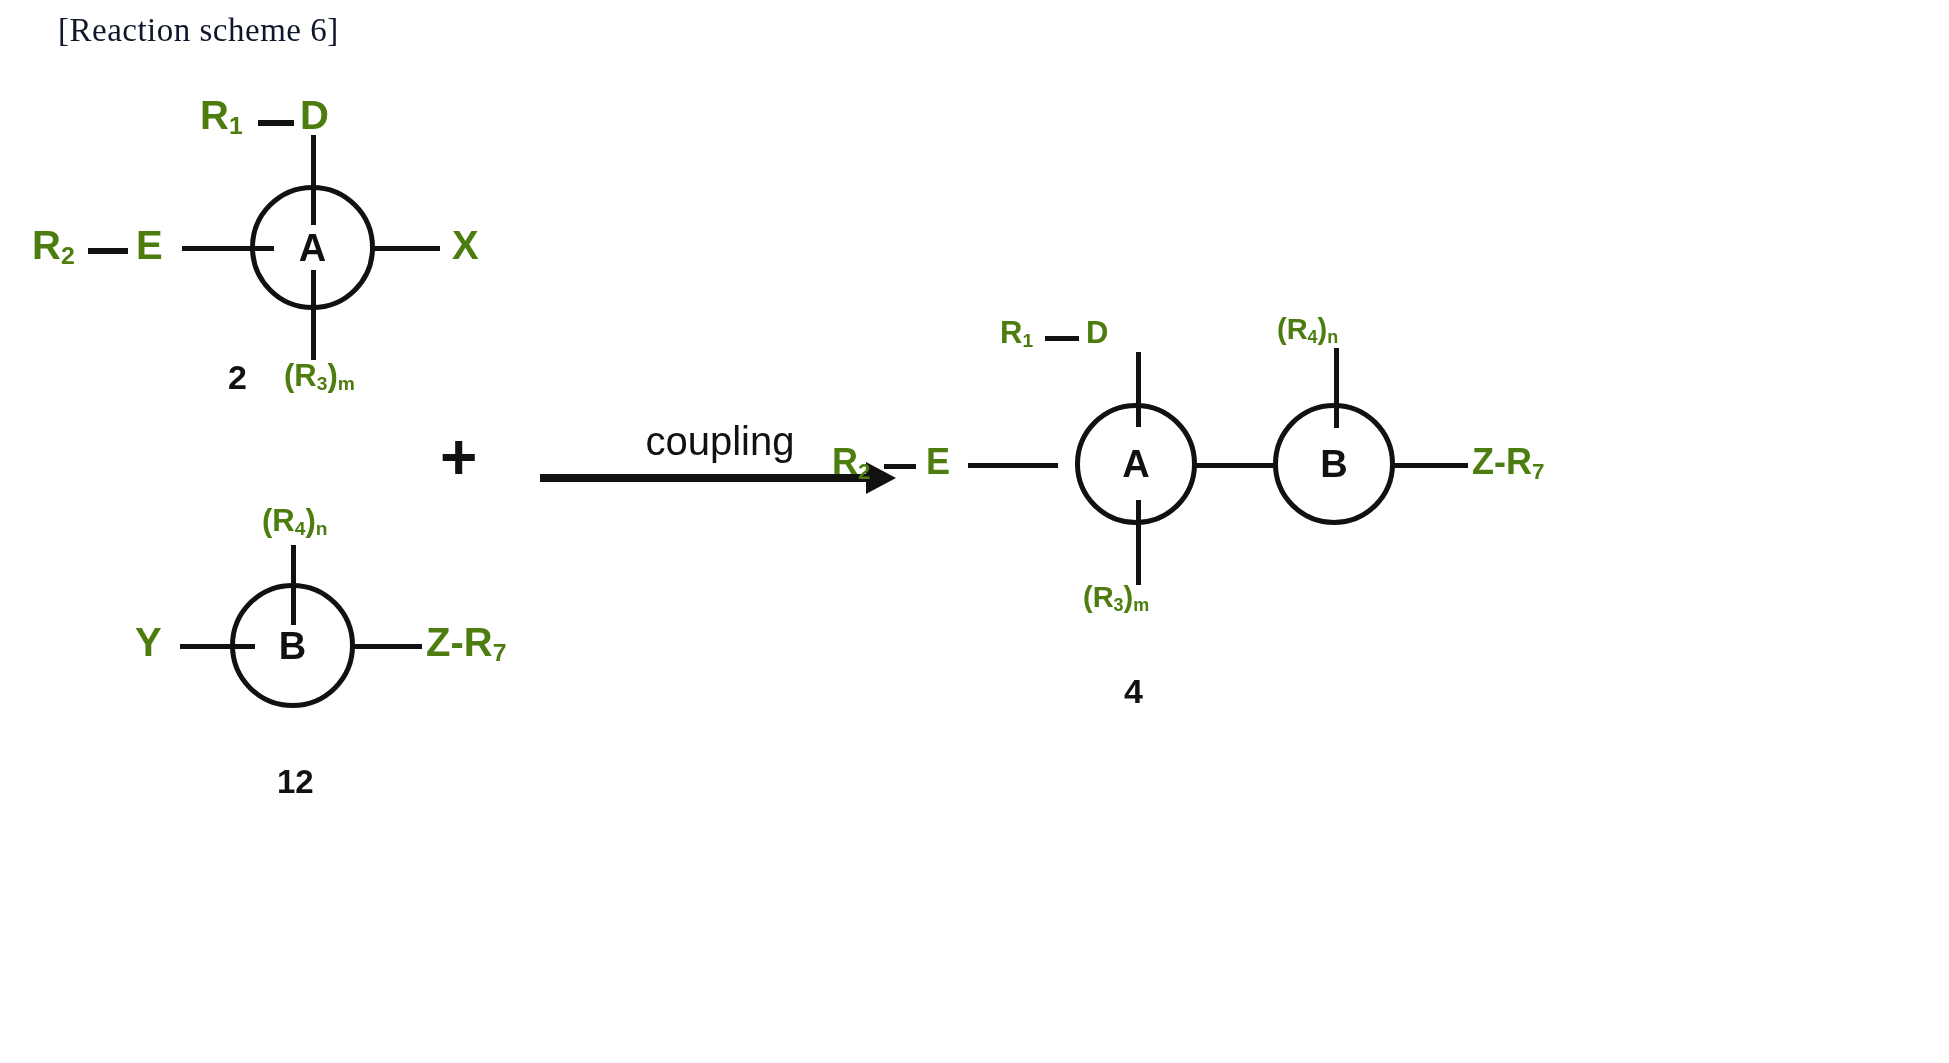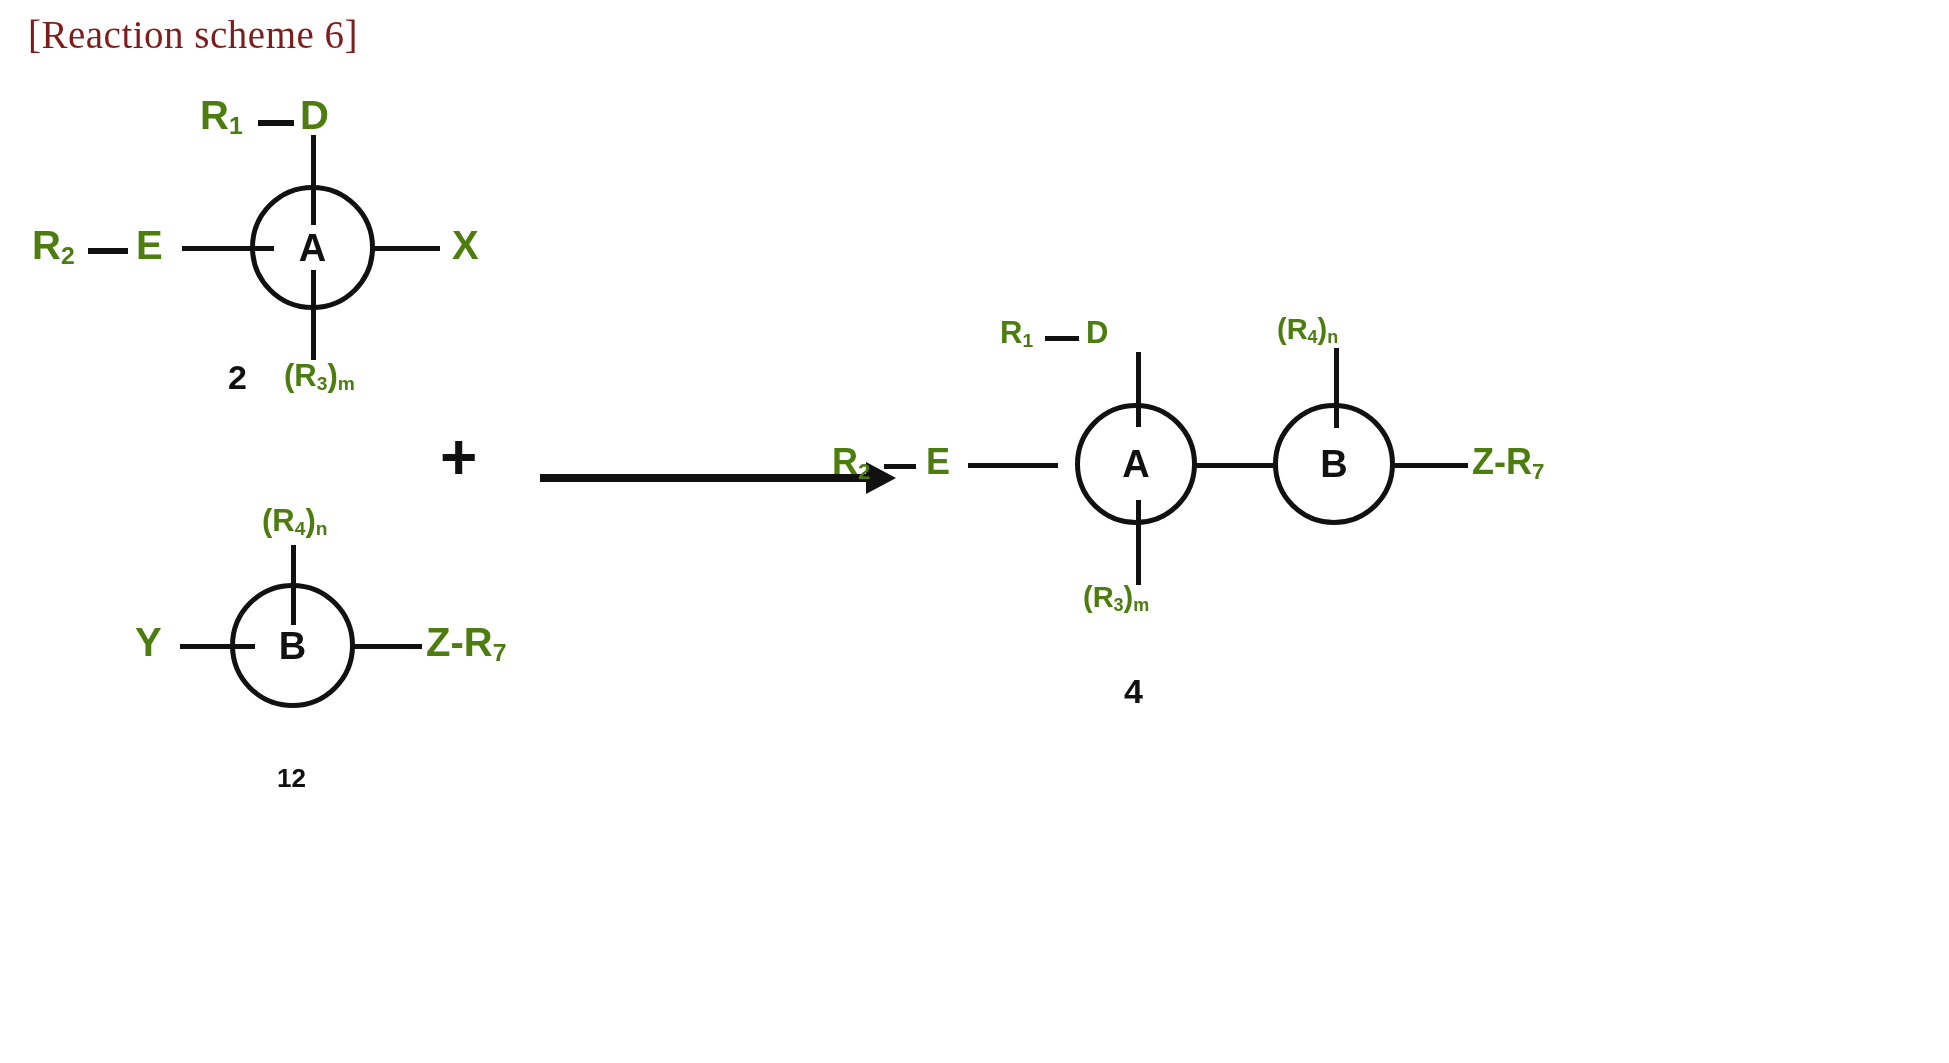--- a/index.html
+++ b/index.html
@@ -12,26 +12,26 @@
     height: 1063px;
     position: relative;
     font-family: "Liberation Sans", sans-serif;
     color: #111111;
     overflow: hidden;
   }
 
   
   .scheme-title {
     position: absolute;
-    left: 28px;
+    left: 58px;
     top: 12px;
     font-family: "Liberation Serif", serif;
-    font-size: 39px;
+    font-size: 33px;
     letter-spacing: 0.5px;
-    color: #7f1d1d;
+    color: #0f172a;
     white-space: nowrap;
   }
 
   
   .abs { position: absolute; }
 
   
   .chem {
     font-family: "Liberation Sans", sans-serif;
     font-weight: bold;
@@ -163,40 +163,41 @@
 
   <div class="bond-v thin" style="left:311px; top:270px; width:5px; height:90px;"></div>
   <div class="chem sz-sm abs" style="left:284px; top:360px;"><span>(R</span><sub>3</sub><span>)</span><sub>m</sub></div>
 
   <div class="struct-num" style="left:228px; top:358px;">2</div>
 </div>
 
 <div class="plus" style="left:440px; top:425px;">+</div>
 
 <div class="arrow-wrap" style="left:540px; top:380px; width:360px; height:110px;">
+  <div class="arrow-label">coupling</div>
   <div class="arrow-shaft" style="width:330px;"></div>
   <div class="arrow-head" style="left:326px;"></div>
 </div>
 
 <div>
 
   <div class="chem sz-sm abs" style="left:262px; top:505px;"><span>(R</span><sub>4</sub><span>)</span><sub>n</sub></div>
   <div class="bond-v thin" style="left:291px; top:545px; height:80px;"></div>
 
   <div class="chem sz-lg abs" style="left:135px; top:622px;">Y</div>
   <div class="bond-h thin" style="left:180px; top:644px; width:75px;"></div>
 
   <div class="ring" style="left:230px; top:583px; width:125px; height:125px;">
     <div class="ring-label">B</div>
   </div>
 
   <div class="bond-h thin" style="left:352px; top:644px; width:70px;"></div>
   <div class="chem sz-lg abs" style="left:426px; top:622px;"><span>Z-R</span><sub>7</sub></div>
 
-  <div class="struct-num" style="left:277px; top:763px; font-size:26px;">12</div>
+  <div class="struct-num" style="left:277px; top:763px; font-size:33px;">12</div>
 </div>
 
 <div>
 
   <div class="chem sz-sm abs" style="left:1000px; top:317px;"><span>R</span><sub>1</sub></div>
   <div class="dash" style="left:1045px; top:336px; width:34px; height:5px;"></div>
   <div class="chem sz-sm abs" style="left:1086px; top:317px;">D</div>
   <div class="bond-v thin" style="left:1136px; top:352px; height:75px;"></div>
 
   <div class="chem sz-xs abs" style="left:1277px; top:315px;"><span>(R</span><sub>4</sub><span>)</span><sub>n</sub></div>

